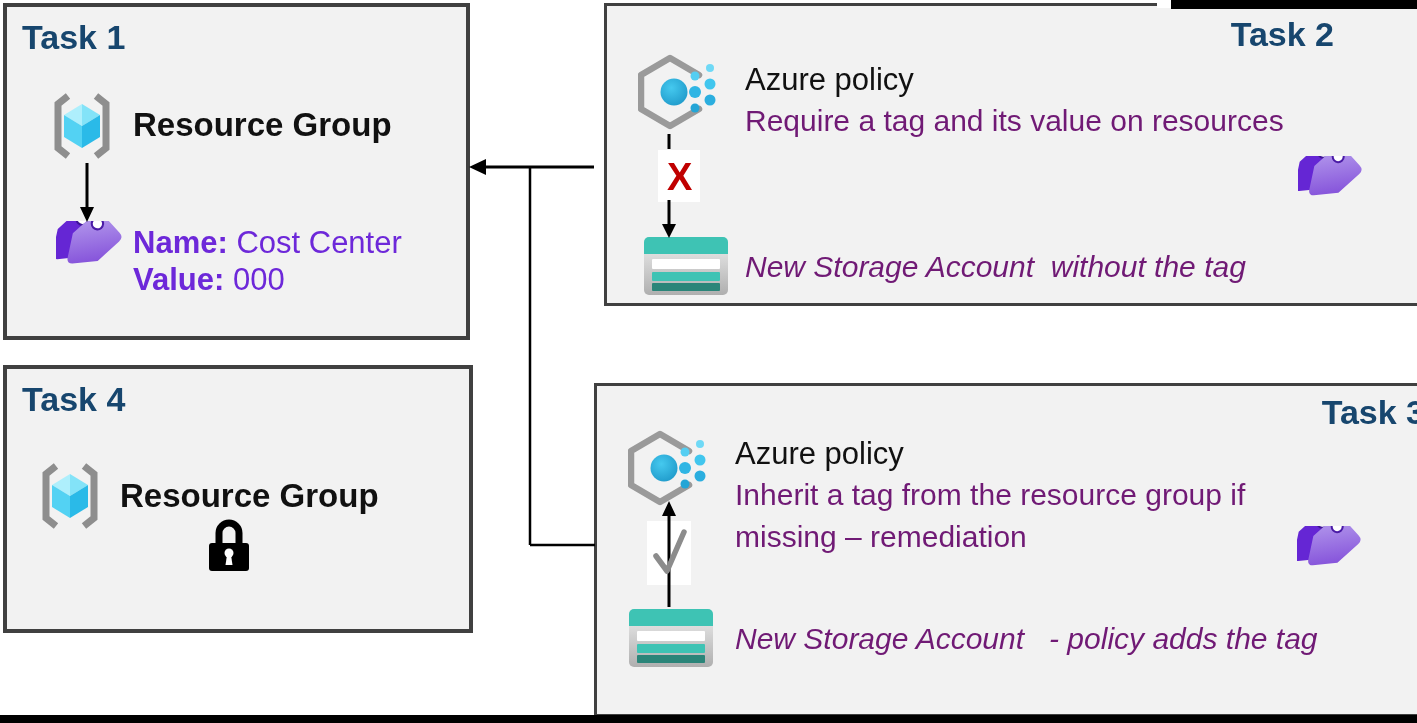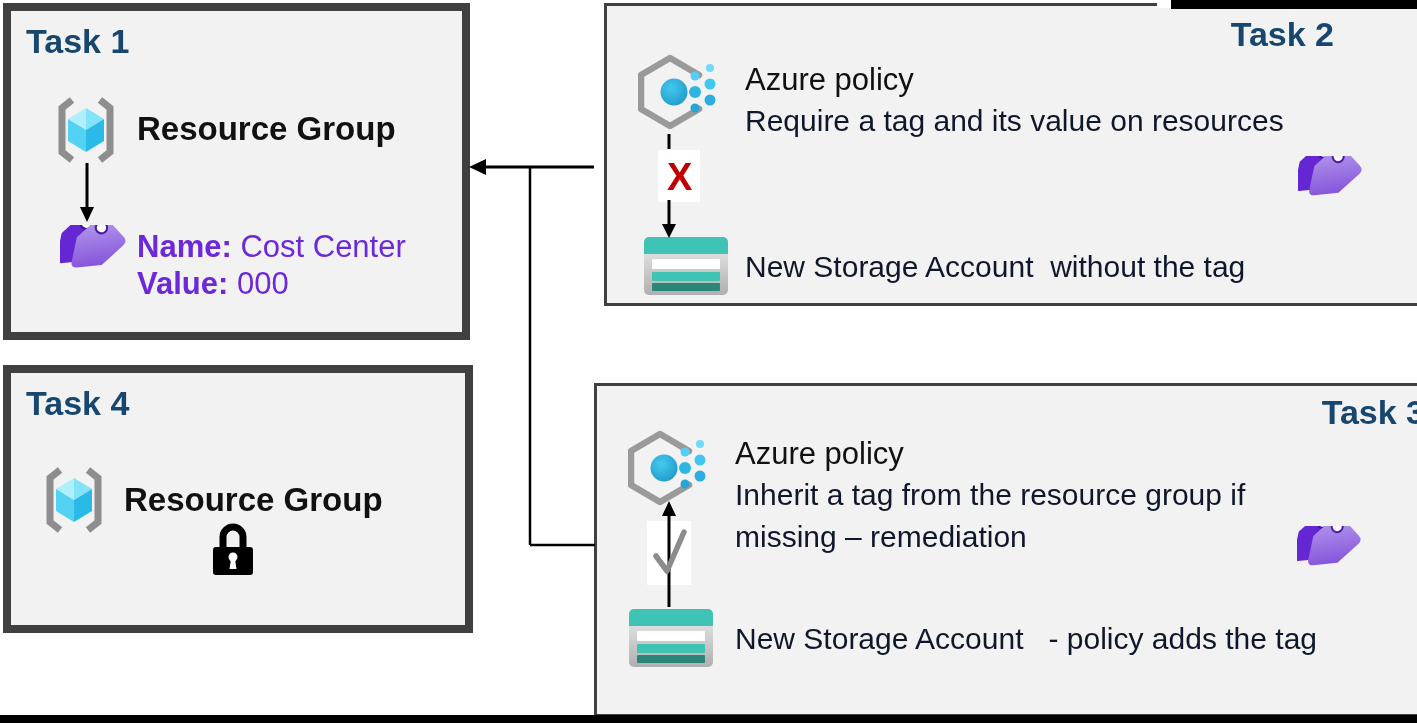--- a/index.html
+++ b/index.html
@@ -1,28 +1,28 @@
 <!DOCTYPE html>
 <html><head>
 <meta charset="utf-8">
 <style>
   html,body { margin:0; padding:0; background:#ffffff; }
   .canvas {
     position:relative; width:1417px; height:723px; background:#ffffff;
     font-family:"Liberation Sans", sans-serif; overflow:hidden; color:#1a1a1a;
   }
   .panel {
-    position:absolute; background:#f2f2f2; border:8px solid #404040; box-sizing:border-box;
+    position:absolute; background:#f2f2f2; border:4px solid #404040; box-sizing:border-box;
   }
   .panel.thin { border-width:3px; }
   .task-title {
     position:absolute; font-size:34px; font-weight:700; color:#17466E; line-height:1.1;
   }
   .heading { position:absolute; font-size:31px; font-weight:400; color:#111; }
-  .body-text { position:absolute; font-size:30px; font-weight:400; color:#0f172a;text-align:right; }
+  .body-text { position:absolute; font-size:30px; font-weight:400; color:#701a75;text-align:right; }
   .ws-pre { white-space:pre; }
   .rg-label { position:absolute; font-size:33px; font-weight:700; color:#111; }
   .tag-lines { position:absolute; font-size:31px; color:#6d28d9; line-height:37px; }
   .tag-lines .lbl { font-weight:700; }
   .tag-lines .val { font-weight:400; }
   .icon { position:absolute; }
   .whitebox { position:absolute; background:#ffffff; z-index:4; }
   .x-mark {
     position:absolute; z-index:6; font-size:38px; font-weight:700; color:#C00000;
     line-height:1; font-family:"Liberation Sans", sans-serif;
@@ -127,21 +127,21 @@
     <div class="whitebox" style="left:51px;top:144px;width:42px;height:52px;"></div>
     <div class="x-mark" style="left:60px;top:152px;">X</div>
 
     <svg class="icon" style="left:36px;top:230px;" width="86" height="60" viewBox="0 0 86 60">
       <rect x="1" y="1" width="84" height="58" rx="5" fill="url(#bodyGrad)"></rect>
       <path d="M6 1 h74 a5 5 0 0 1 5 5 v12 h-84 V6 a5 5 0 0 1 5 -5 Z" fill="#3EC3B4"></path>
       <rect x="9" y="23" width="68" height="10" rx="1" fill="#FFFFFF"></rect>
       <rect x="9" y="36" width="68" height="9" rx="1" fill="#3EC3B4"></rect>
       <rect x="9" y="47" width="68" height="8" rx="1" fill="#2B8579"></rect>
     </svg>
-    <div class="body-text ws-pre" style="left:138px;top:244px;">New Storage Account  without the tag</div>
+    <div class="body-text ws-pre" style="left:138px;top:244px;font-style:italic;">New Storage Account  without the tag</div>
 
     <svg class="icon" style="left:691px;top:150px;" width="66" height="64" viewBox="0 0 66 64">
       <g transform="rotate(-42 33 30)">
         <g transform="translate(2,-9)">
           <path d="M24 0 H52 Q58 0 58 6 V30 Q58 36 52 36 H24 L4 21.5 Q0 18 4 14.5 Z" fill="#6526D4"></path>
           <circle cx="48" cy="9" r="5.5" fill="#ffffff" stroke="#3E1596" stroke-width="2"></circle>
         </g>
         <g transform="translate(10,4)">
           <path d="M24 0 H52 Q58 0 58 6 V30 Q58 36 52 36 H24 L4 21.5 Q0 18 4 14.5 Z" fill="url(#tagGrad)"></path>
           <circle cx="48" cy="9" r="5.5" fill="#ffffff" stroke="#4A1BA6" stroke-width="2"></circle>
@@ -173,21 +173,21 @@
       <path d="M6 28 L17 43 L34 4" stroke="#8C8C8C" stroke-width="5.5" fill="none" stroke-linecap="round" stroke-linejoin="round"></path>
     </svg>
 
     <svg class="icon" style="left:31px;top:222px;" width="86" height="60" viewBox="0 0 86 60">
       <rect x="1" y="1" width="84" height="58" rx="5" fill="url(#bodyGrad)"></rect>
       <path d="M6 1 h74 a5 5 0 0 1 5 5 v12 h-84 V6 a5 5 0 0 1 5 -5 Z" fill="#3EC3B4"></path>
       <rect x="9" y="23" width="68" height="10" rx="1" fill="#FFFFFF"></rect>
       <rect x="9" y="36" width="68" height="9" rx="1" fill="#3EC3B4"></rect>
       <rect x="9" y="47" width="68" height="8" rx="1" fill="#2B8579"></rect>
     </svg>
-    <div class="body-text ws-pre" style="left:138px;top:236px;">New Storage Account   - policy adds the tag</div>
+    <div class="body-text ws-pre" style="left:138px;top:236px;font-style:italic;">New Storage Account   - policy adds the tag</div>
 
     <svg class="icon" style="left:700px;top:140px;" width="66" height="64" viewBox="0 0 66 64">
       <g transform="rotate(-42 33 30)">
         <g transform="translate(2,-9)">
           <path d="M24 0 H52 Q58 0 58 6 V30 Q58 36 52 36 H24 L4 21.5 Q0 18 4 14.5 Z" fill="#6526D4"></path>
           <circle cx="48" cy="9" r="5.5" fill="#ffffff" stroke="#3E1596" stroke-width="2"></circle>
         </g>
         <g transform="translate(10,4)">
           <path d="M24 0 H52 Q58 0 58 6 V30 Q58 36 52 36 H24 L4 21.5 Q0 18 4 14.5 Z" fill="url(#tagGrad)"></path>
           <circle cx="48" cy="9" r="5.5" fill="#ffffff" stroke="#4A1BA6" stroke-width="2"></circle>

